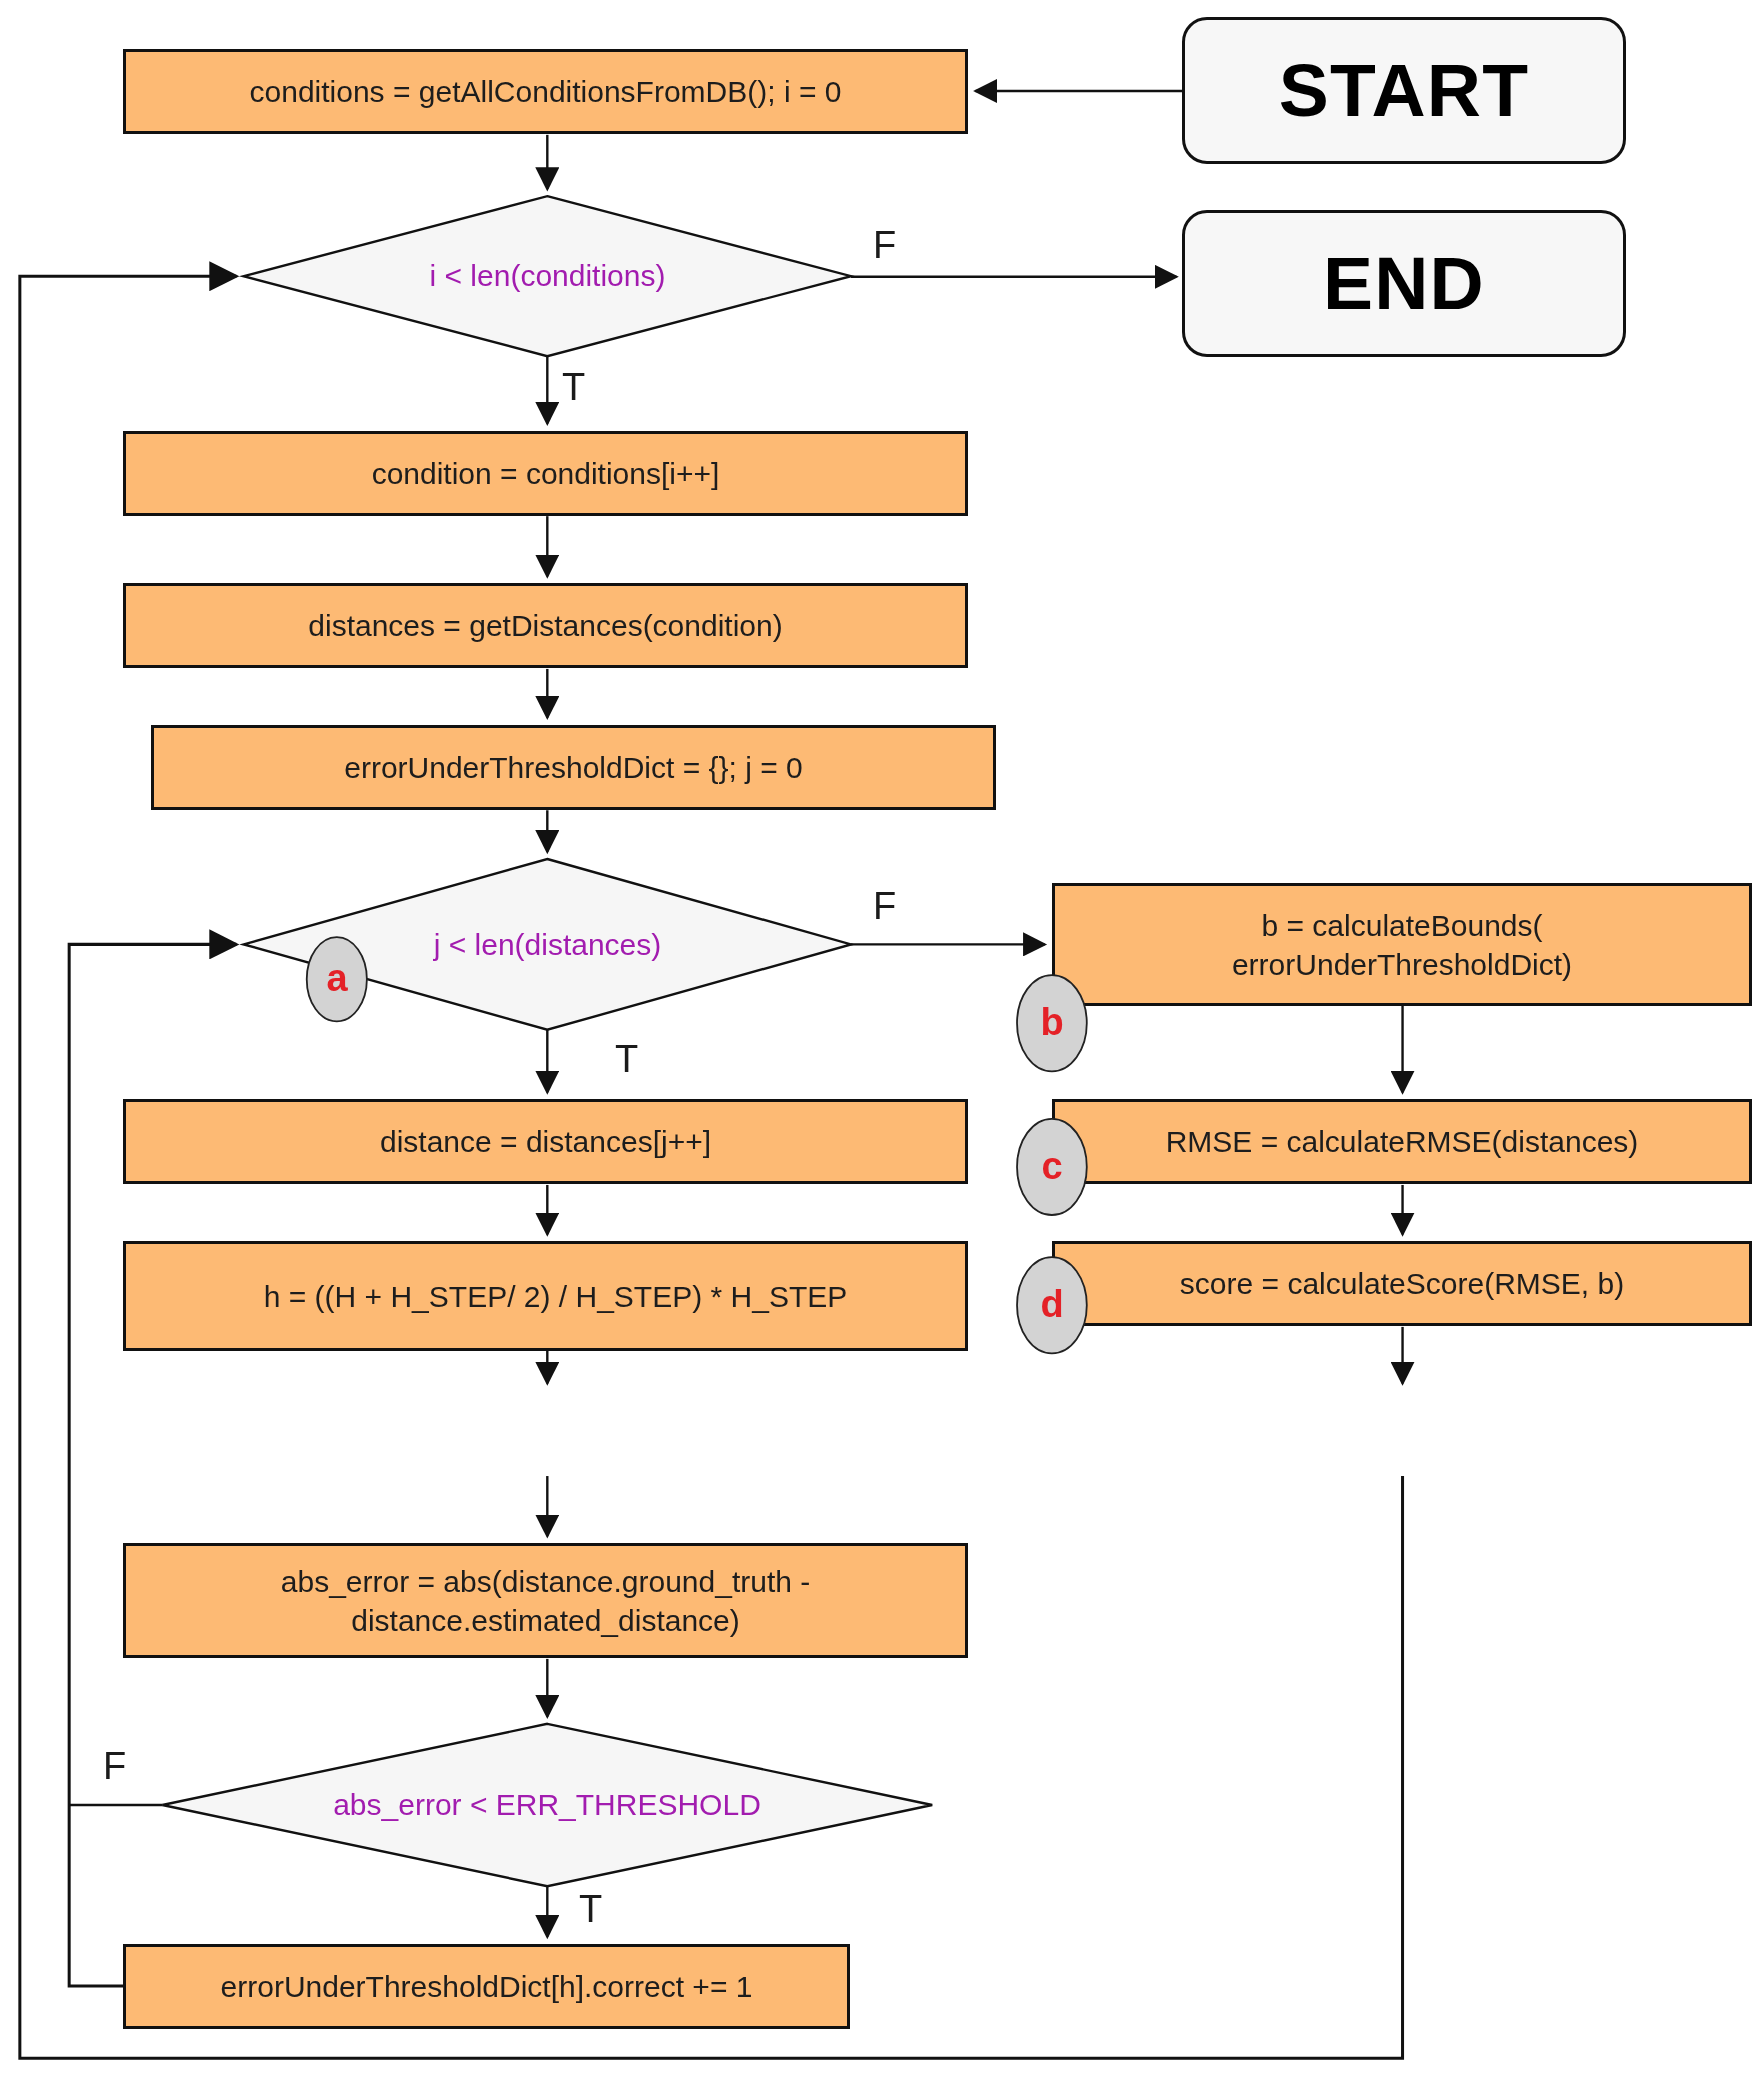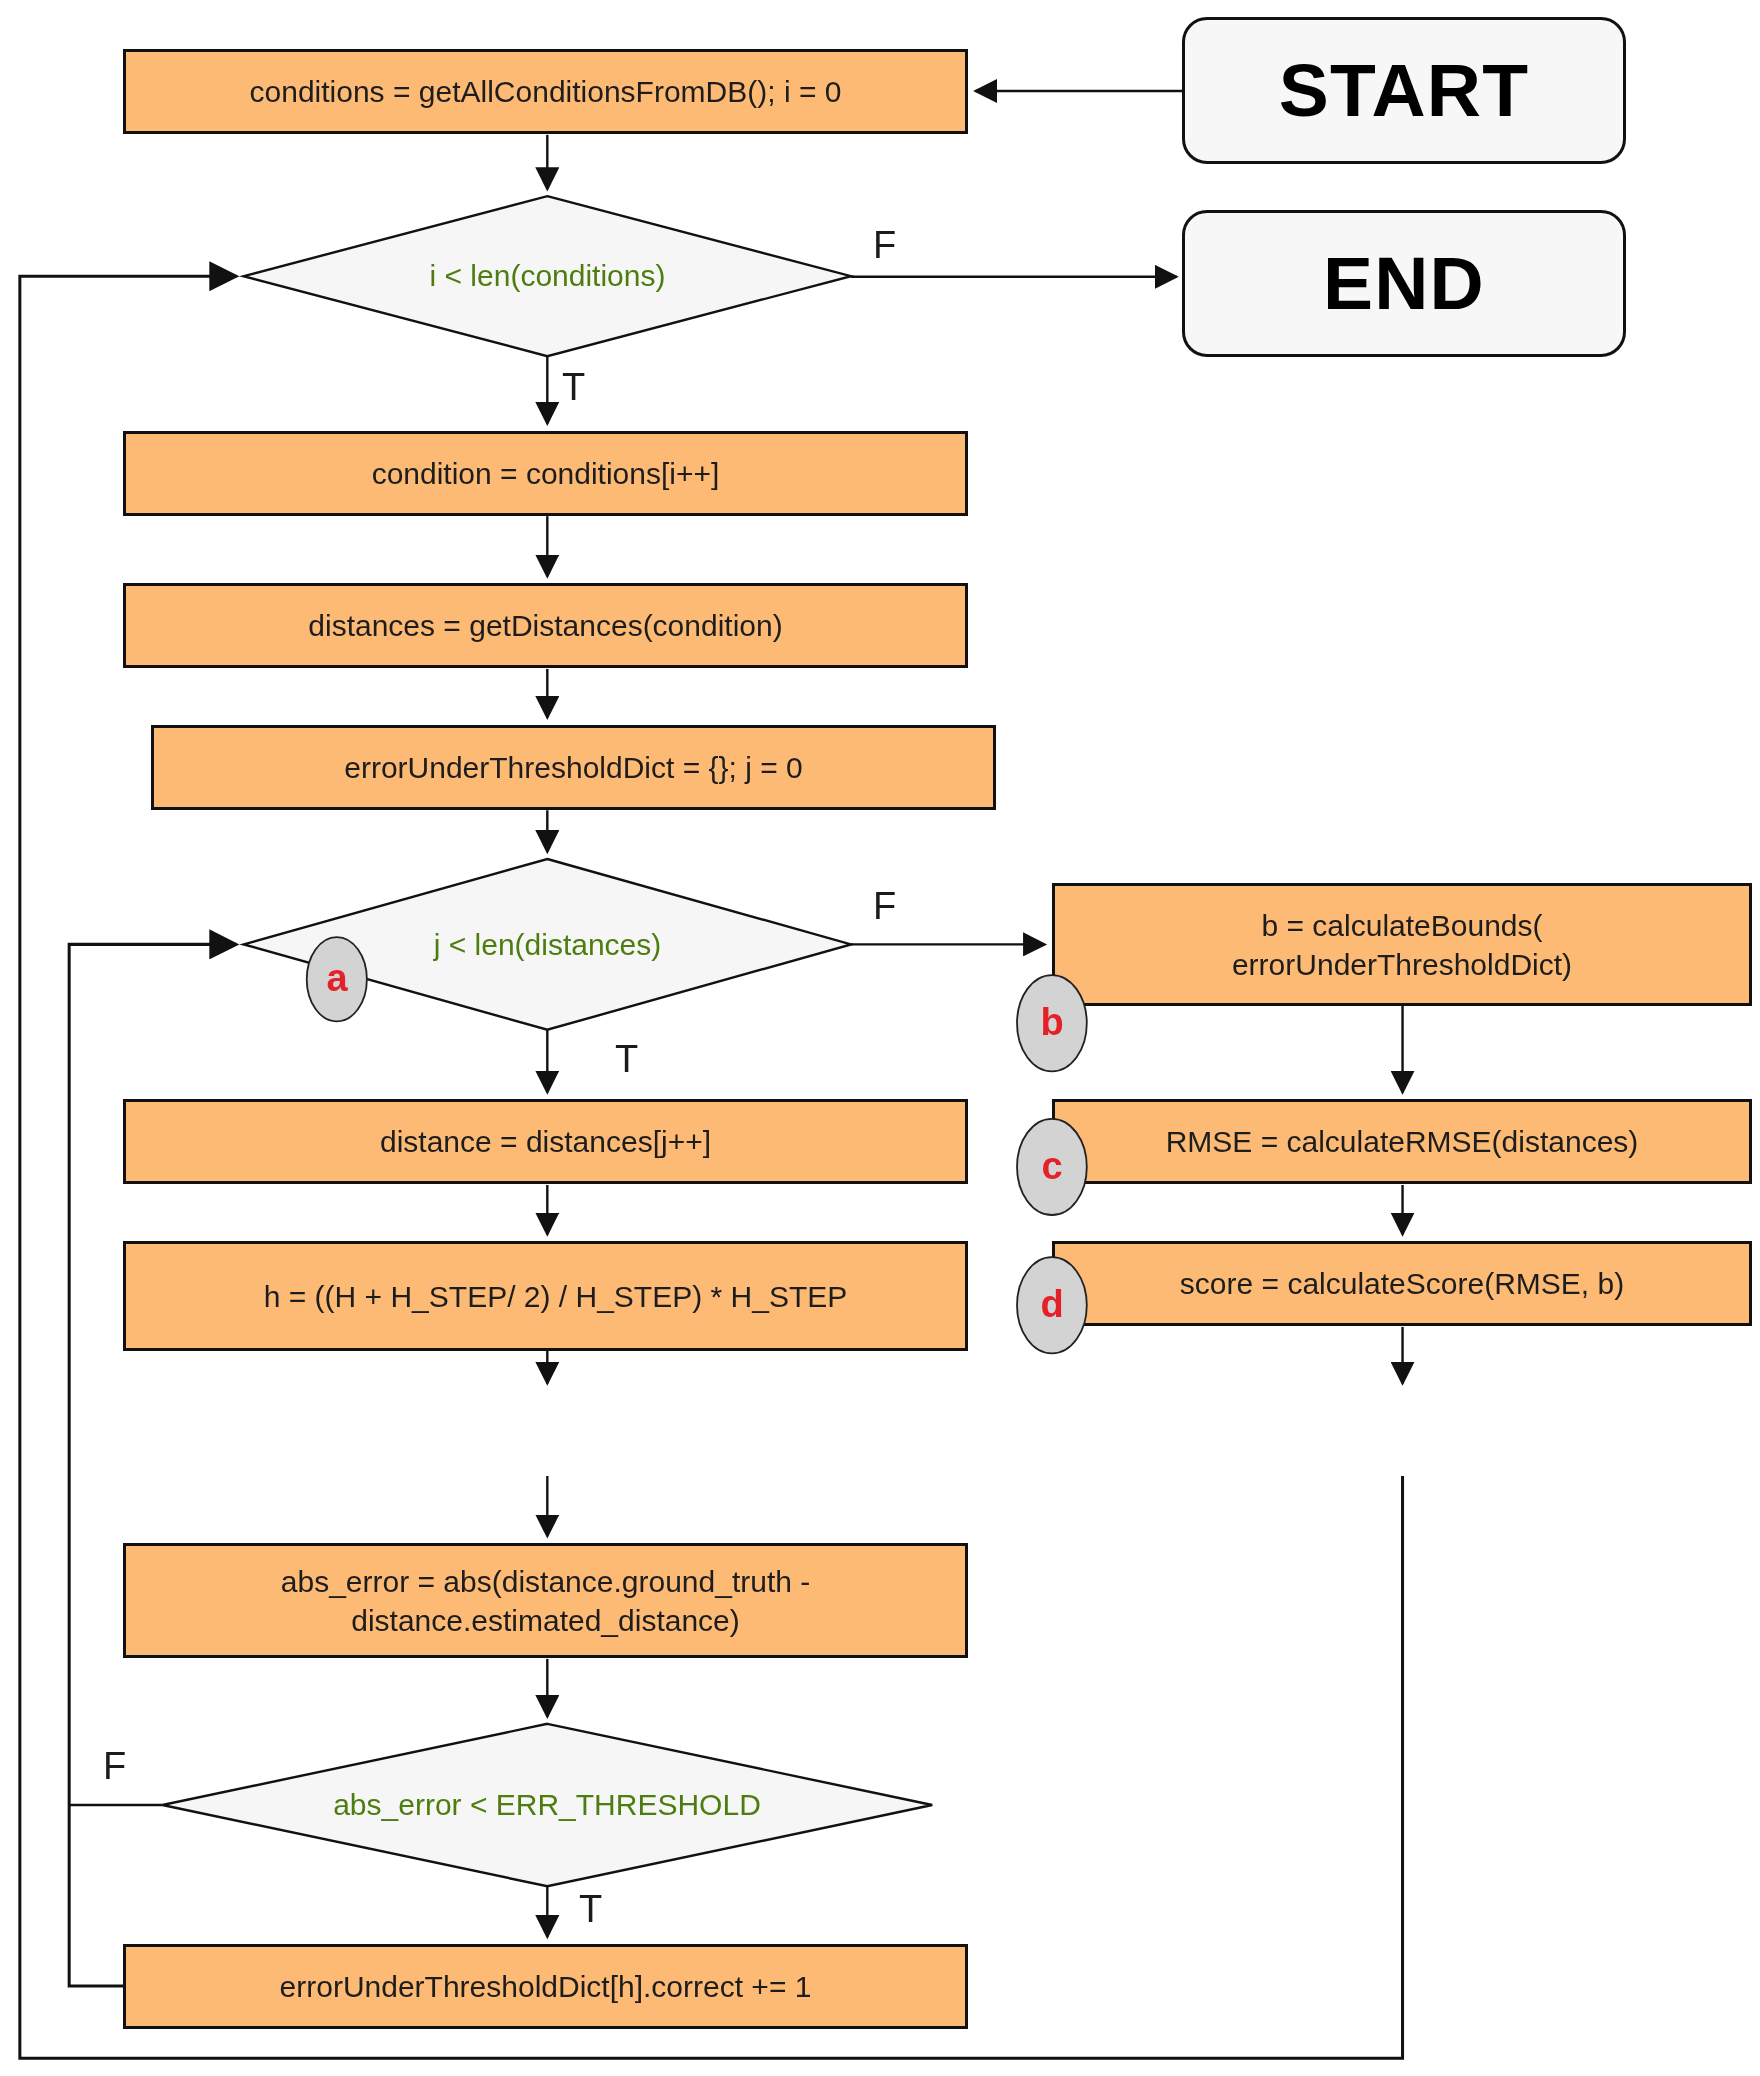--- a/index.html
+++ b/index.html
@@ -10,21 +10,21 @@
   #overlay{z-index:4;pointer-events:none;}
   .node{position:absolute;display:flex;align-items:center;justify-content:center;
         text-align:center;box-sizing:border-box;z-index:2;
         background:#fdba74;border:3px solid #111;color:#1d1d1d;
         font-size:30px;line-height:1.3;}
   .node.multiline{flex-direction:column;}
   .terminal{background:#f7f7f7;border:3px solid #111;border-radius:25px;
             font-weight:bold;font-size:75px;letter-spacing:1.2px;color:#000;}
   .dtext{position:absolute;display:flex;align-items:center;justify-content:center;
          text-align:center;background:transparent;border:none;z-index:3;
-         font-size:30px;color:#4d7c0f;}
+         font-size:30px;color:#a21caf;}
   .blabel{position:absolute;z-index:5;font-size:38px;color:#1b1b1b;}
   .mletter{position:absolute;z-index:6;font-size:38px;font-weight:bold;color:#e42127;
            transform:translate(-50%,-52%);}
 </style>
 </head>
 <body>
 
 <div class="canvas">
 
   <svg id="base" class="layer" viewBox="0 0 2928 3453">
@@ -85,21 +85,21 @@
   <div class="node" style="left:123px;top:1099px;width:845px;height:85px;">
     <span>distance = distances[j++]</span>
   </div>
   <div class="node" style="left:123px;top:1241px;width:845px;height:110px;padding-left:20px;">
     <span>h = ((H + H_STEP/ 2) / H_STEP) * H_STEP</span>
   </div>
   <div class="node multiline" style="left:123px;top:1543px;width:845px;height:115px;">
     <span>abs_error = abs(distance.ground_truth -</span>
     <span>distance.estimated_distance)</span>
   </div>
-  <div class="node" style="left:123px;top:1944px;width:845px;height:85px;">
+  <div class="node" style="left:123px;top:1944px;width:727px;height:85px;">
     <span>errorUnderThresholdDict[h].correct += 1</span>
   </div>
 
   <div class="node multiline" style="left:1052px;top:883px;width:700px;height:123px;">
     <span>b = calculateBounds(</span>
     <span>errorUnderThresholdDict)</span>
   </div>
   <div class="node" style="left:1052px;top:1099px;width:700px;height:85px;">
     <span>RMSE = calculateRMSE(distances)</span>
   </div>

